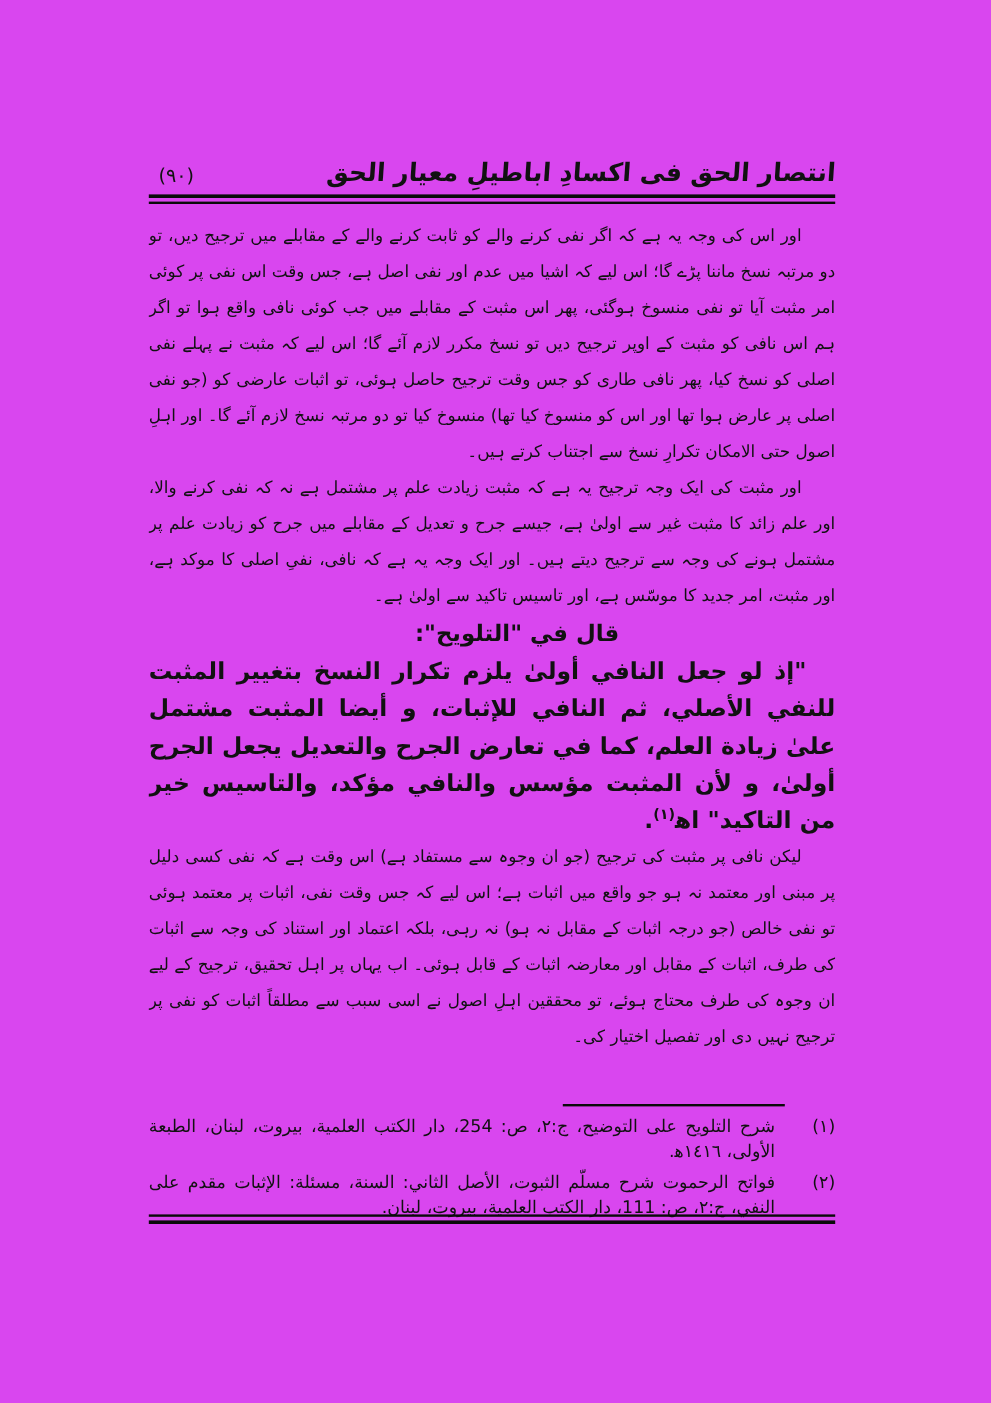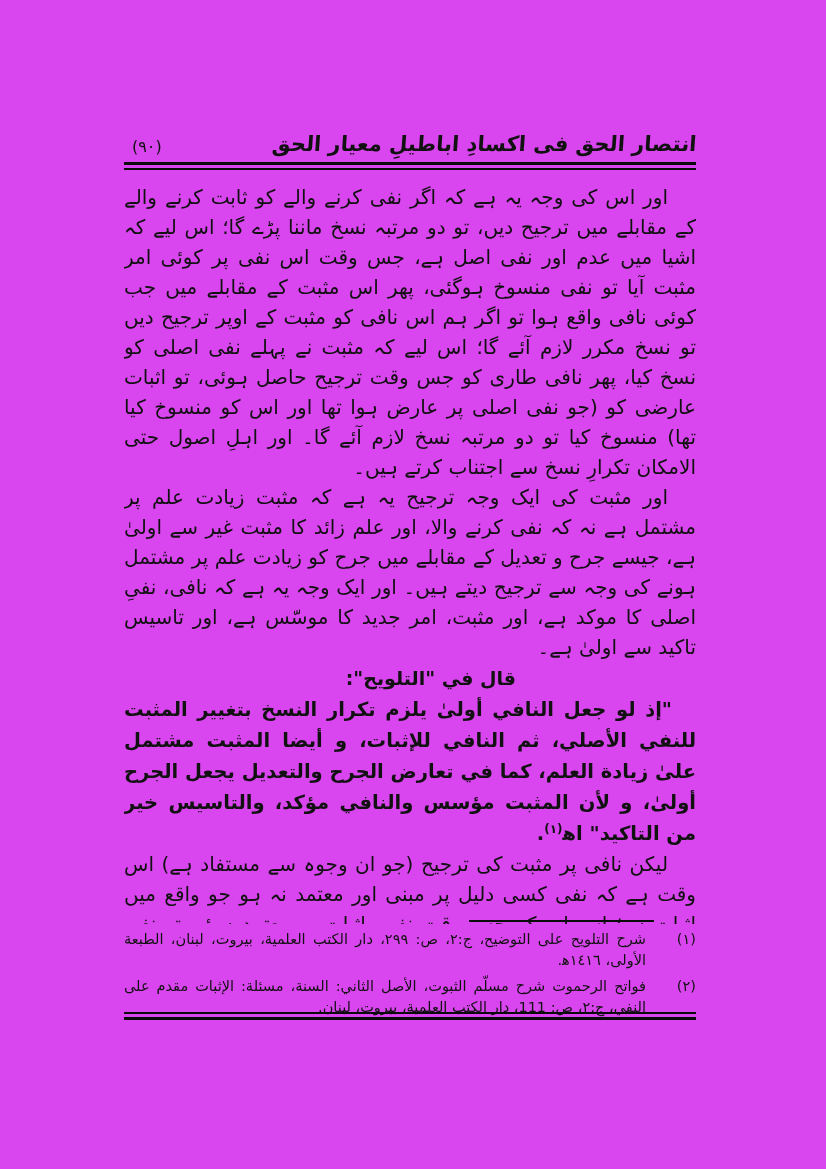--- a/index.html
+++ b/index.html
@@ -50,21 +50,21 @@
   .main {
     direction: rtl;
     margin-top: 12px;
     height: 742px;
     overflow: hidden;
     text-align: justify;
     text-justify: inter-word;
   }
   .main p { margin: 0; }
   .urdu {
-    font-size: 20px;
+    font-size: 14px;
     line-height: 30px;
     text-indent: 28px;
   }
   .qala {
     font-size: 19px;
     line-height: 32px;
     font-weight: 600;
     text-indent: 180px;
     text-align: right;
   }
@@ -139,21 +139,21 @@
       <p class="urdu">لیکن نافی پر مثبت کی ترجیح (جو ان وجوہ سے مستفاد ہے) اس وقت ہے کہ نفی کسی دلیل پر مبنی اور معتمد نہ ہو جو واقع میں اثبات ہے؛ اس لیے کہ جس وقت نفی، اثبات پر معتمد ہوئی تو نفی خالص (جو درجہ اثبات کے مقابل نہ ہو) نہ رہی، بلکہ اعتماد اور استناد کی وجہ سے اثبات کی طرف، اثبات کے مقابل اور معارضہ اثبات کے قابل ہوئی۔ اب یہاں پر اہل تحقیق، ترجیح کے لیے ان وجوہ کی طرف محتاج ہوئے، تو محققین اہلِ اصول نے اسی سبب سے مطلقاً اثبات کو نفی پر ترجیح نہیں دی اور تفصیل اختیار کی۔</p>
 
     </div>
   </div>
 
   <div class="footer">
     <div class="fn-sep"></div>
 
     <div class="footnote">
       <div class="fn-marker">(١)</div>
-      <div class="fn-text">شرح التلويح على التوضيح، ج:٢، ص: ٢٩٩، دار الكتب العلمية، بيروت، لبنان، الطبعة الأولى، ١٤١٦ه‍.</div>
+      <div class="fn-text">شرح التلويح على التوضيح، ج:٢، ص: 254، دار الكتب العلمية، بيروت، لبنان، الطبعة الأولى، ١٤١٦ه‍.</div>
     </div>
 
     <div class="footnote">
       <div class="fn-marker">(٢)</div>
       <div class="fn-text">فواتح الرحموت شرح مسلّم الثبوت، الأصل الثاني: السنة، مسئلة: الإثبات مقدم على النفي، ج:٢، ص: 111، دار الكتب العلمية، بيروت، لبنان.</div>
     </div>
   </div>
 
   <div class="rule-bottom"></div>
 

